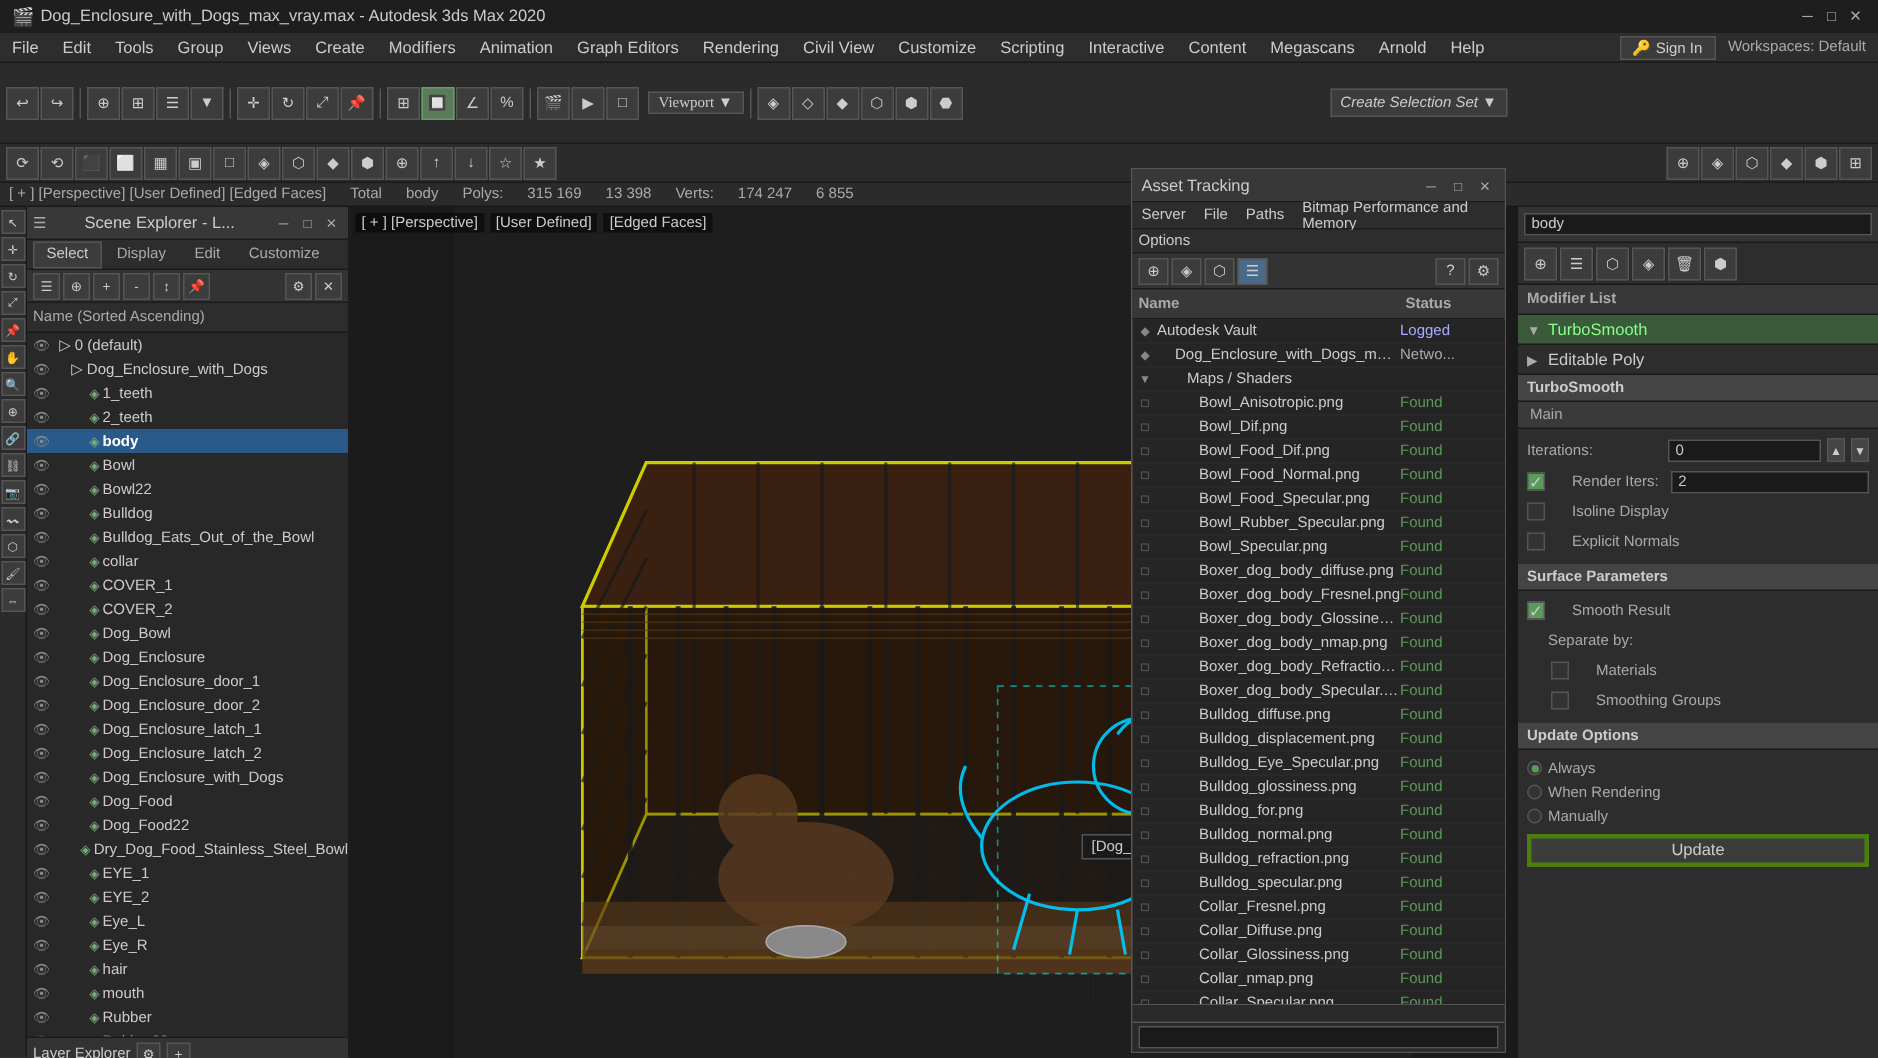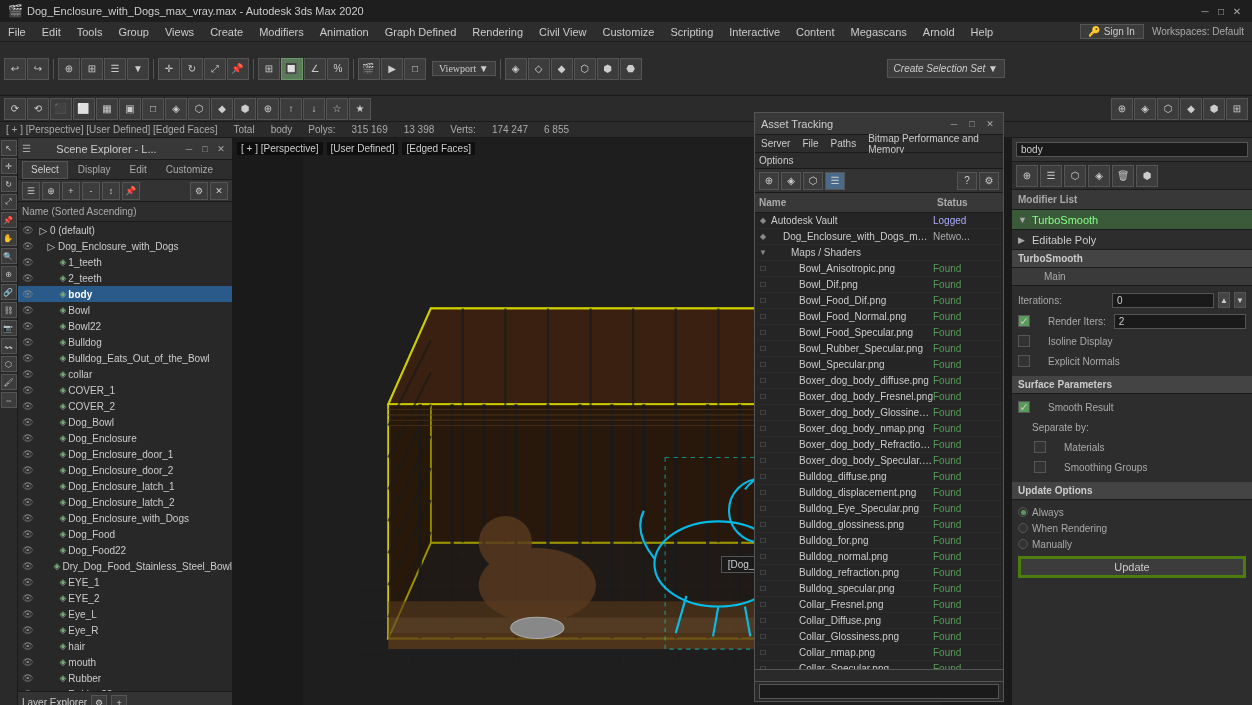--- a/index.html
+++ b/index.html
@@ -172,21 +172,21 @@
 
 <div class="menu-bar">
   <span class="menu-item">File</span>
   <span class="menu-item">Edit</span>
   <span class="menu-item">Tools</span>
   <span class="menu-item">Group</span>
   <span class="menu-item">Views</span>
   <span class="menu-item">Create</span>
   <span class="menu-item">Modifiers</span>
   <span class="menu-item">Animation</span>
-  <span class="menu-item">Graph Defined</span>
+  <span class="menu-item">Graph Editors</span>
   <span class="menu-item">Rendering</span>
   <span class="menu-item">Civil View</span>
   <span class="menu-item">Customize</span>
   <span class="menu-item">Scripting</span>
   <span class="menu-item">Interactive</span>
   <span class="menu-item">Content</span>
   <span class="menu-item">Megascans</span>
   <span class="menu-item">Arnold</span>
   <span class="menu-item">Help</span>
   <div style="flex:1;display:flex;align-items:center;justify-content:flex-end;padding-right:8px;">
@@ -680,21 +680,21 @@
       <div class="mod-item">
         <span class="mod-expand">▶</span>
         <span class="mod-item-text">Editable Poly</span>
       </div>
     </div>
 
     <div class="mod-section">
       <div class="mod-section-header">
         <span class="mod-section-title">TurboSmooth</span>
       </div>
-      <div class="mod-section-header" style="background:#3a3a3a;padding-left:32px;">
+      <div class="mod-section-header" style="background:#3a3a3a;padding-left:8px;">
         <span class="mod-section-title" style="font-weight:normal;color:#aaa;">Main</span>
       </div>
       <div class="mod-properties">
         <div class="mod-prop-row">
           <span class="mod-prop-label">Iterations:</span>
           <input class="mod-prop-value" type="text" value="0" style="width: 40px;">
           <div class="mod-prop-spinner">▲</div>
           <div class="mod-prop-spinner">▼</div>
         </div>
         <div class="mod-checkbox-row">

